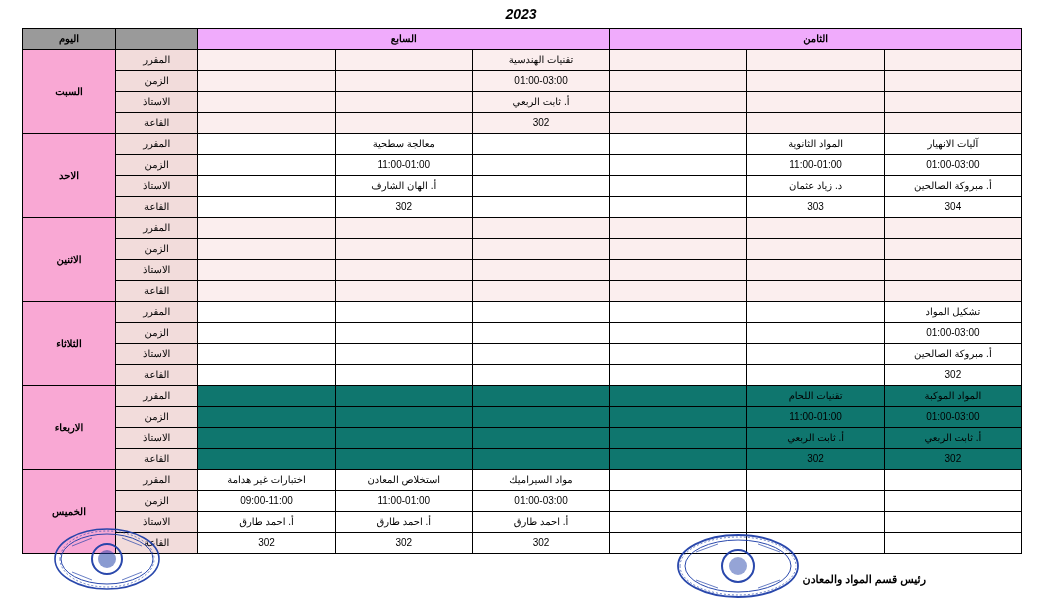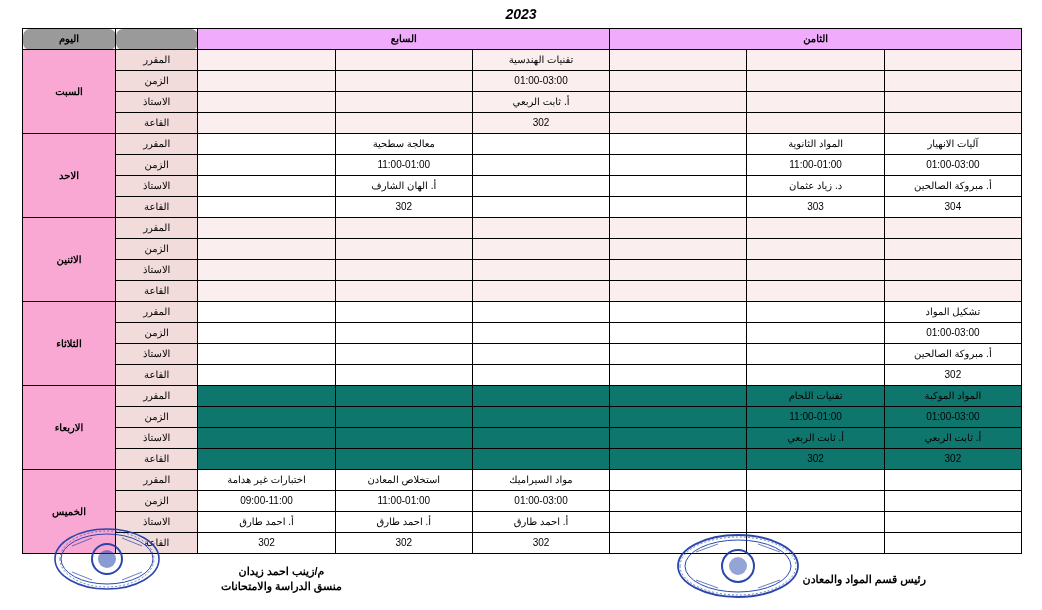--- a/index.html
+++ b/index.html
@@ -53,21 +53,20 @@
   }
   
   col.c-day   { width: 88px; }
   col.c-lab   { width: 78px; }
   col.c-cell  { width: 130px; }
 
   .hdr-day {
     background: #9a9a9a;
     font-weight: bold;
     font-size: 11px;
-    border-radius: 7px;
   }
   .hdr-sem {
     background: #f0abfc;
     font-weight: bold;
     font-size: 12px;
   }
   .day-cell {
     background: #f9a8d4;
     font-weight: bold;
     font-size: 11px;
@@ -398,20 +397,16 @@
         <path d="M22 20 L44 12 M106 20 L84 12 M22 48 L44 56 M106 48 L84 56" stroke="#1f3fa8" stroke-width="0.9" opacity="0.8"></path>
         <path d="M6 34 a58 29 0 0 1 116 0" fill="none" stroke="#1f3fa8" stroke-width="0.7" stroke-dasharray="2 2"></path>
         <path d="M6 34 a58 29 0 0 0 116 0" fill="none" stroke="#1f3fa8" stroke-width="0.7" stroke-dasharray="2 2"></path>
       </svg>
     </div>
 
     <div class="sig right">
       <div>رئيس  قسم المواد والمعادن</div>
     </div>
 
-    <div class="sig left">
-      <div>م/زينب احمد زيدان</div>
-      <div>منسق الدراسة والامتحانات</div>
-    </div>
 
   </div>
 
 </div>
 
 </body></html>

